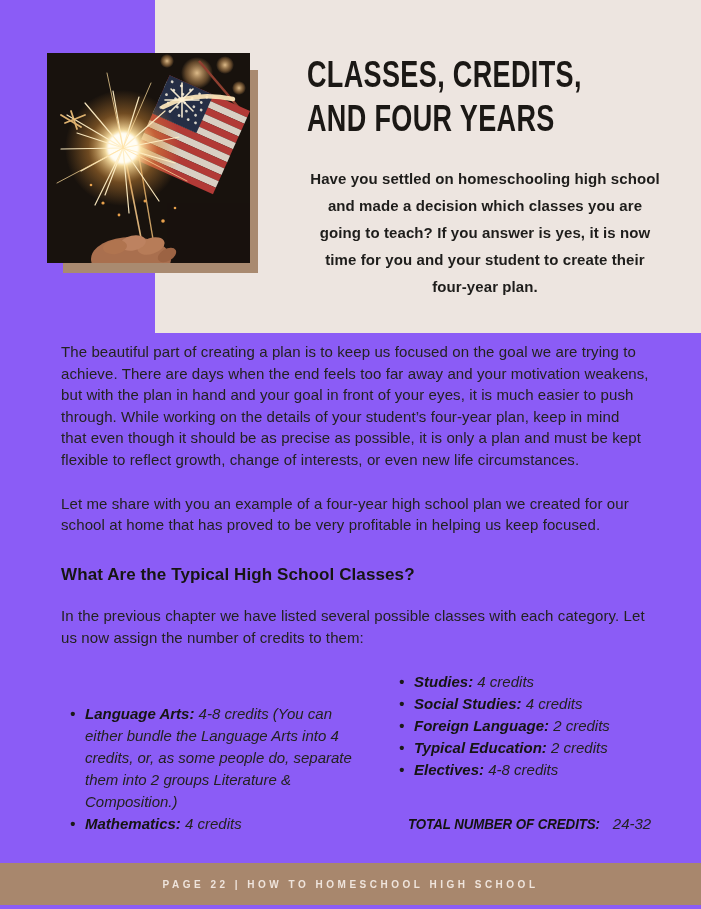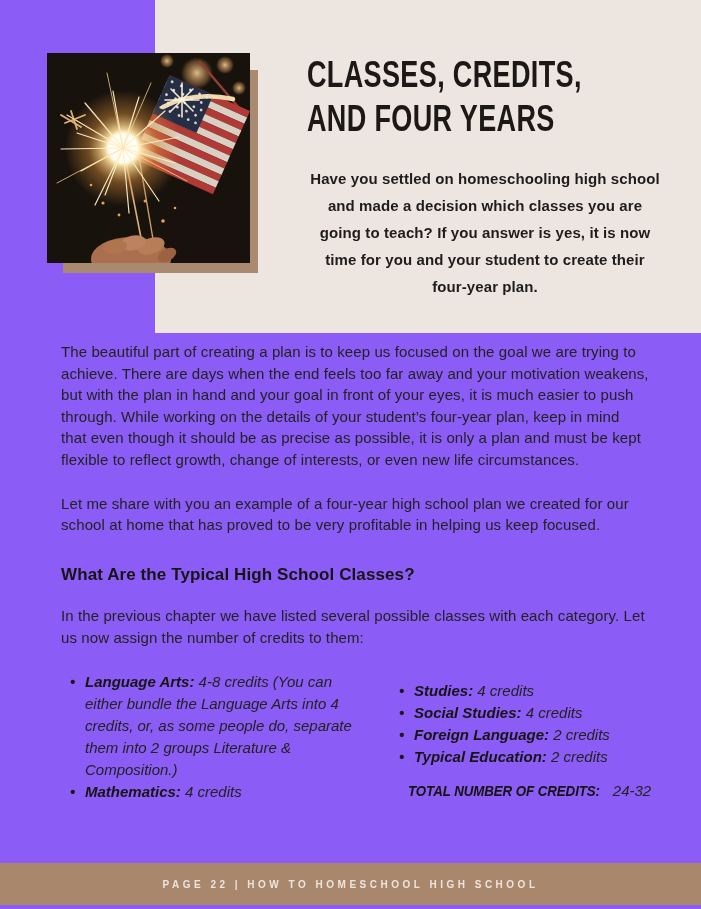--- a/index.html
+++ b/index.html
@@ -52,21 +52,21 @@
   .bullet-col-left ul, .bullet-col-right ul { list-style:none; }
   .bullet-col-left li, .bullet-col-right li {
     position:relative; line-height:22px; padding-left:0;
   }
   .bullet-col-left li::before, .bullet-col-right li::before {
     content:"•"; position:absolute; left:-15px; top:0; color:#1b1a18;
     font-weight:bold;
   }
   .bullet-term { font-weight:bold; color:#161513; }
   .total-line {
-    margin-top:12px; margin-left:-6px; white-space:nowrap;
+    margin-top:32px; margin-left:-6px; white-space:nowrap;
   }
   .total-label {
     font-weight:bold; font-size:14.5px; color:#141311; letter-spacing:-0.1px;
     display:inline-block; transform:scaleX(0.92); transform-origin:left center;
   }
   .total-value { font-size:15px; color:#232220; margin-left:-8px; }
   .footer-bar {
     position:absolute; left:0; top:863px; width:701px; height:42px;
     background:#A8876D; display:flex; align-items:center; justify-content:center;
   }
@@ -251,20 +251,23 @@
           </li>
           <li>
             <span class="bullet-term">Social Studies:</span><span> 4 credits</span>
           </li>
           <li>
             <span class="bullet-term">Foreign Language:</span><span> 2 credits</span>
           </li>
           <li>
             <span class="bullet-term">Typical Education:</span><span> 2 credits</span>
           </li>
+          <li>
+            <span class="bullet-term">Electives:</span><span> 4-8 credits</span>
+          </li>
         </ul>
         <div class="total-line">
           <span class="total-label">TOTAL NUMBER OF CREDITS:</span>
           <span class="total-value">24-32</span>
         </div>
       </div>
     </div>
   </div>
 
   <div class="footer-bar">

